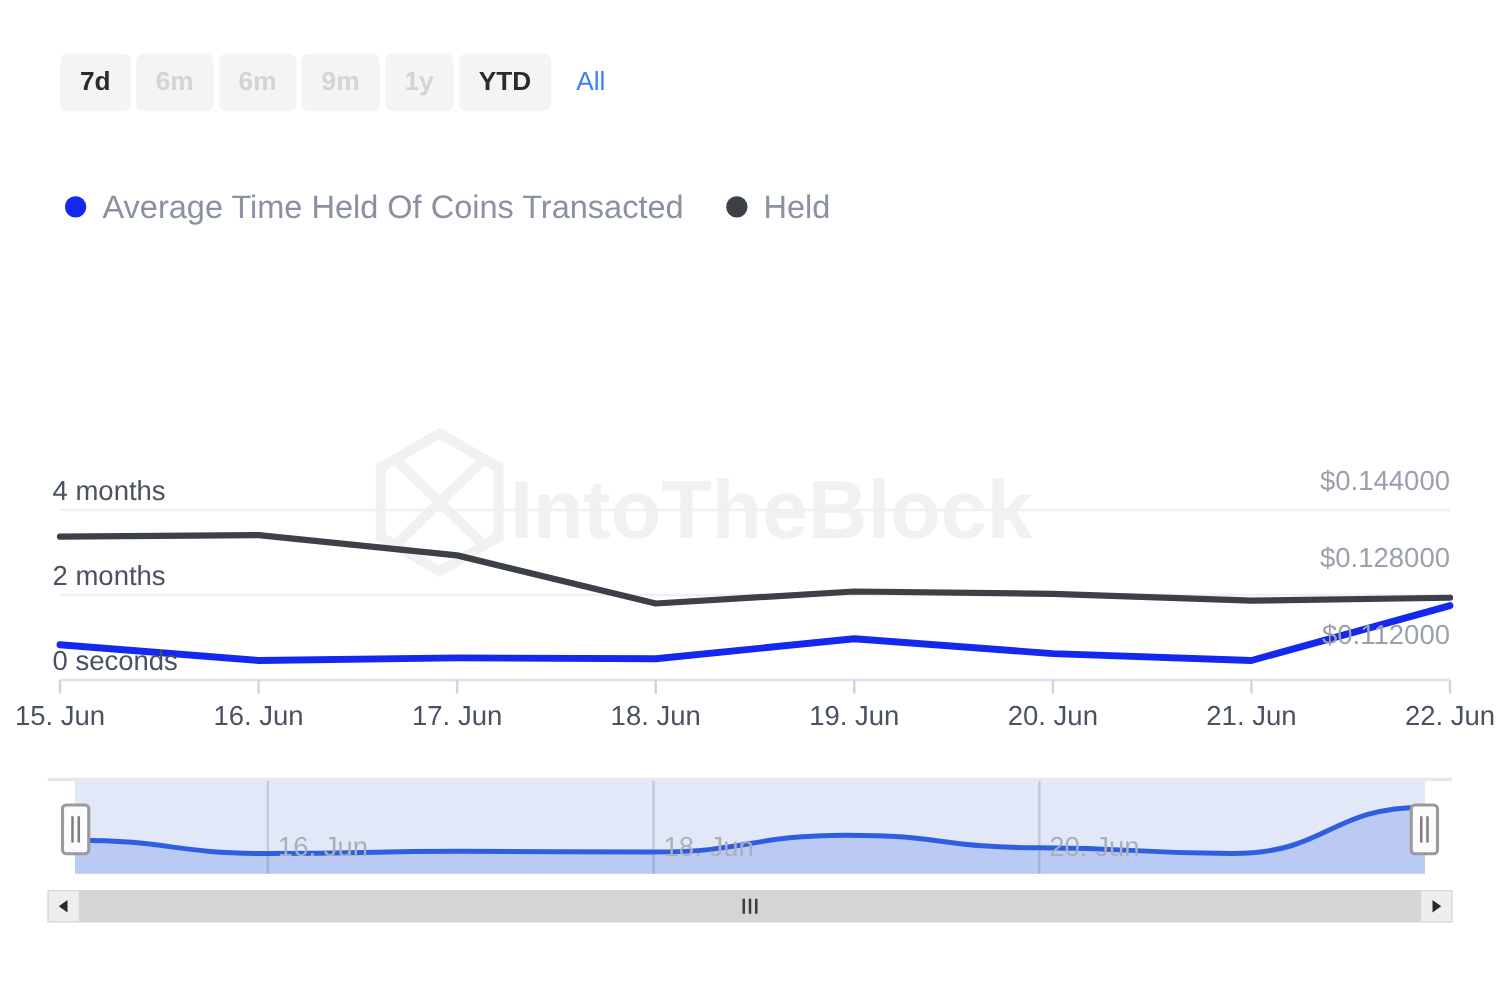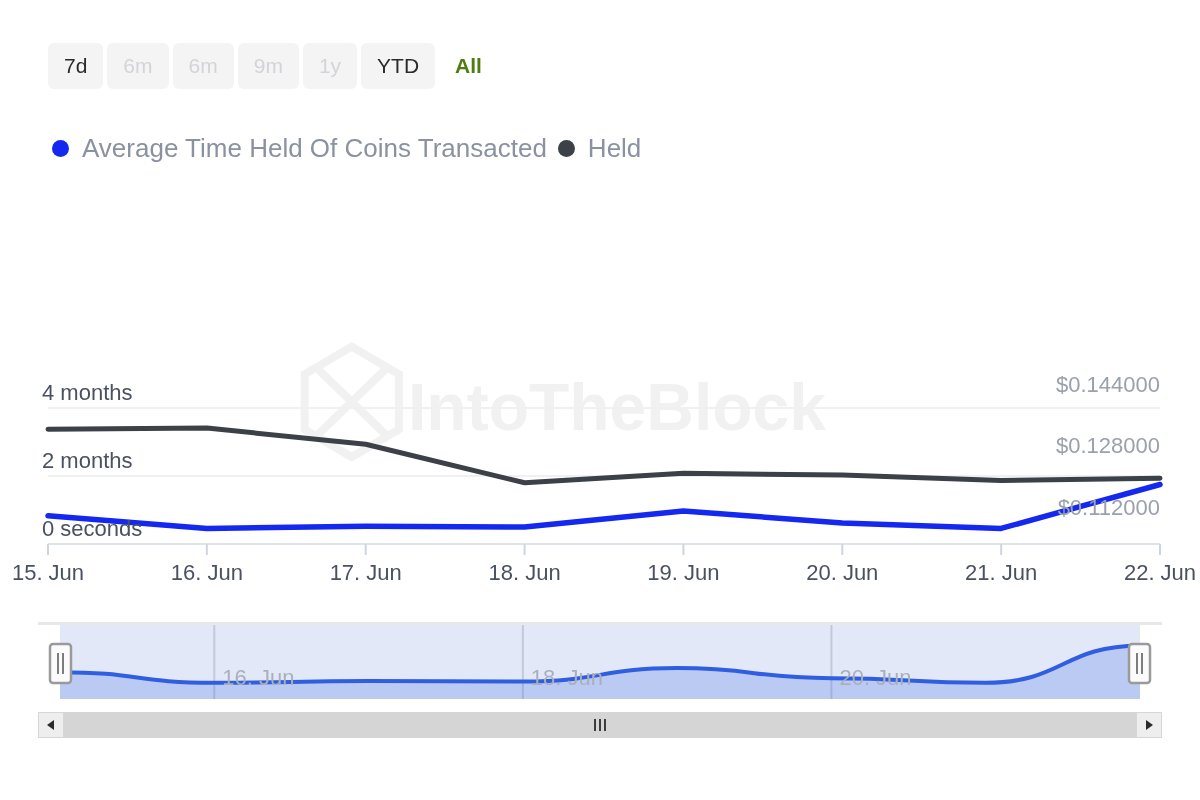--- a/index.html
+++ b/index.html
@@ -32,39 +32,40 @@
     justify-content: center;
     padding: 0 16px;
     border-radius: 6px;
     font-size: 21px;
     background: #f4f4f5;
     color: #2b2b2b;
     box-sizing: border-box;
     white-space: nowrap;
     cursor: pointer;
     user-select: none;
+    font-weight: bold;
   }
   .range-btn.disabled {
     color: #d2d4d8;
     cursor: default;
   }
   .range-btn.selected {
     background: transparent;
-    font-weight: bold;
-    color: #4d7c0f;
+    font-weight: normal;
+    color: #3b82f6;
   }
 
   
   #legend {
     position: absolute;
     left: 52px;
-    top: 133px;
-    display: flex;
-    align-items: center;
-    gap: 11px;
+    top: 150px;
+    display: flex;
+    align-items: center;
+    gap: 34px;
   }
   .legend-item {
     display: flex;
     align-items: center;
     gap: 13px;
     cursor: pointer;
   }
   .legend-dot {
     width: 17px;
     height: 17px;

